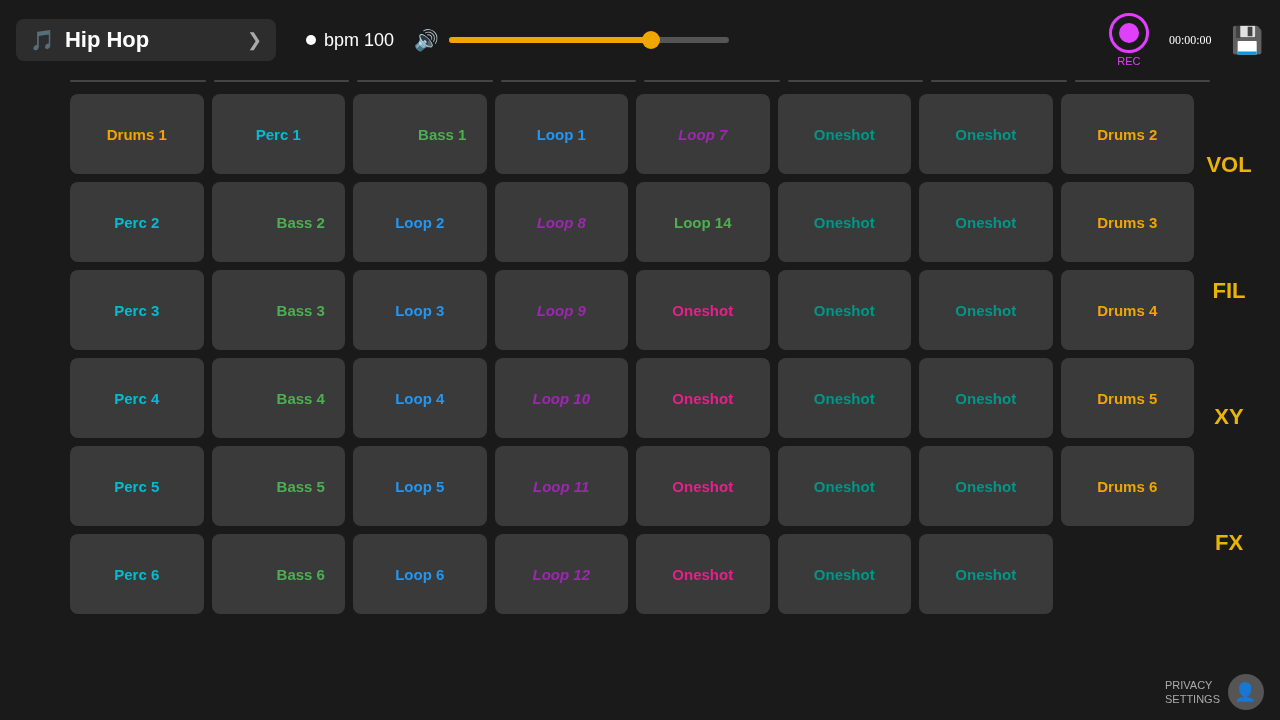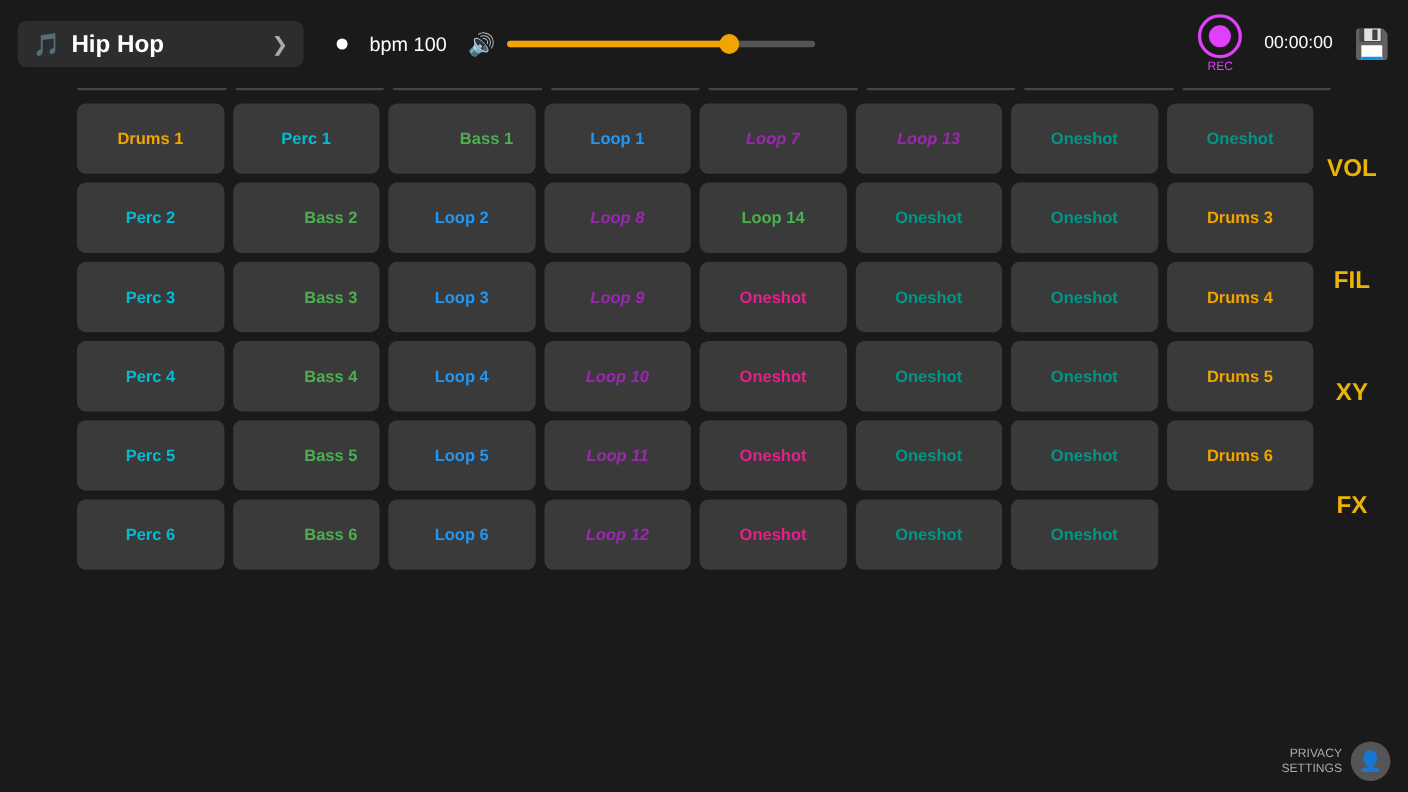--- a/index.html
+++ b/index.html
@@ -46,21 +46,21 @@
     }
 
     .chevron-icon {
       font-size: 18px;
       color: #aaa;
     }
 
     .bpm-section {
       display: flex;
       align-items: center;
-      gap: 20px;
+      gap: 8px;
       margin-left: 10px;
     }
 
     .bpm-dot {
       width: 10px;
       height: 10px;
       border-radius: 50%;
       background: #fff;
     }
 
@@ -131,23 +131,23 @@
       background: #e040fb;
     }
 
     .rec-label {
       font-size: 11px;
       color: #e040fb;
       margin-top: 2px;
     }
 
     .timer {
-      font-size: 16px;
-      color: #fff;
-      font-family: Liberation Sans, sans-serif;
+      font-size: 12px;
+      color: #fff;
+      font-family: Liberation Serif, serif;
       white-space: nowrap;
     }
 
     .save-icon {
       font-size: 26px;
       color: #aaa;
       cursor: pointer;
     }
 
     
@@ -177,21 +177,21 @@
       grid-template-columns: repeat(8, 1fr);
       grid-template-rows: repeat(6, 1fr);
       gap: 8px;
     }
 
     .pad-button {
       background: #3a3a3a;
       border: none;
       border-radius: 8px;
       padding: 0;
-      height: 64px;
+      height: 80px;
       display: flex;
       align-items: center;
       justify-content: center;
       cursor: pointer;
       font-size: 15px;
       font-weight: 600;
       transition: opacity 0.1s;
     }
 
     
@@ -227,21 +227,20 @@
       bottom: 10px;
       right: 16px;
       display: flex;
       align-items: center;
       gap: 8px;
     }
 
     .privacy-text {
       font-size: 11px;
       color: #aaa;
-      text-align: right;
       line-height: 1.3;
     }
 
     .privacy-icon {
       width: 36px;
       height: 36px;
       background: #555;
       border-radius: 50%;
       display: flex;
       align-items: center;
@@ -297,23 +296,23 @@
 </div>
 
 <div class="main-area">
   <div class="grid-section" id="pad-grid">
 
   <button class="pad-button color-drums">Drums 1</button>
       <button class="pad-button color-perc">Perc 1</button>
       <button class="pad-button color-bass">Bass 1</button>
       <button class="pad-button color-loop-blue">Loop 1</button>
       <button class="pad-button color-loop-purple">Loop 7</button>
-      <button class="pad-button color-loop-purple">Loop 13</button>
-      <button class="pad-button color-oneshot-teal">Oneshot</button>
-      <button class="pad-button color-oneshot-teal">Oneshot</button>
+      <button class="pad-button color-oneshot-teal">Oneshot</button>
+      <button class="pad-button color-oneshot-teal">Oneshot</button>
+      <button class="pad-button color-drums">Drums 2</button>
       <button class="pad-button color-perc">Perc 2</button>
       <button class="pad-button color-bass">Bass 2</button>
       <button class="pad-button color-loop-blue">Loop 2</button>
       <button class="pad-button color-loop-purple">Loop 8</button>
       <button class="pad-button color-loop14">Loop 14</button>
       <button class="pad-button color-oneshot-teal">Oneshot</button>
       <button class="pad-button color-oneshot-teal">Oneshot</button>
       <button class="pad-button color-drums">Drums 3</button>
       <button class="pad-button color-perc">Perc 3</button>
       <button class="pad-button color-bass">Bass 3</button>

